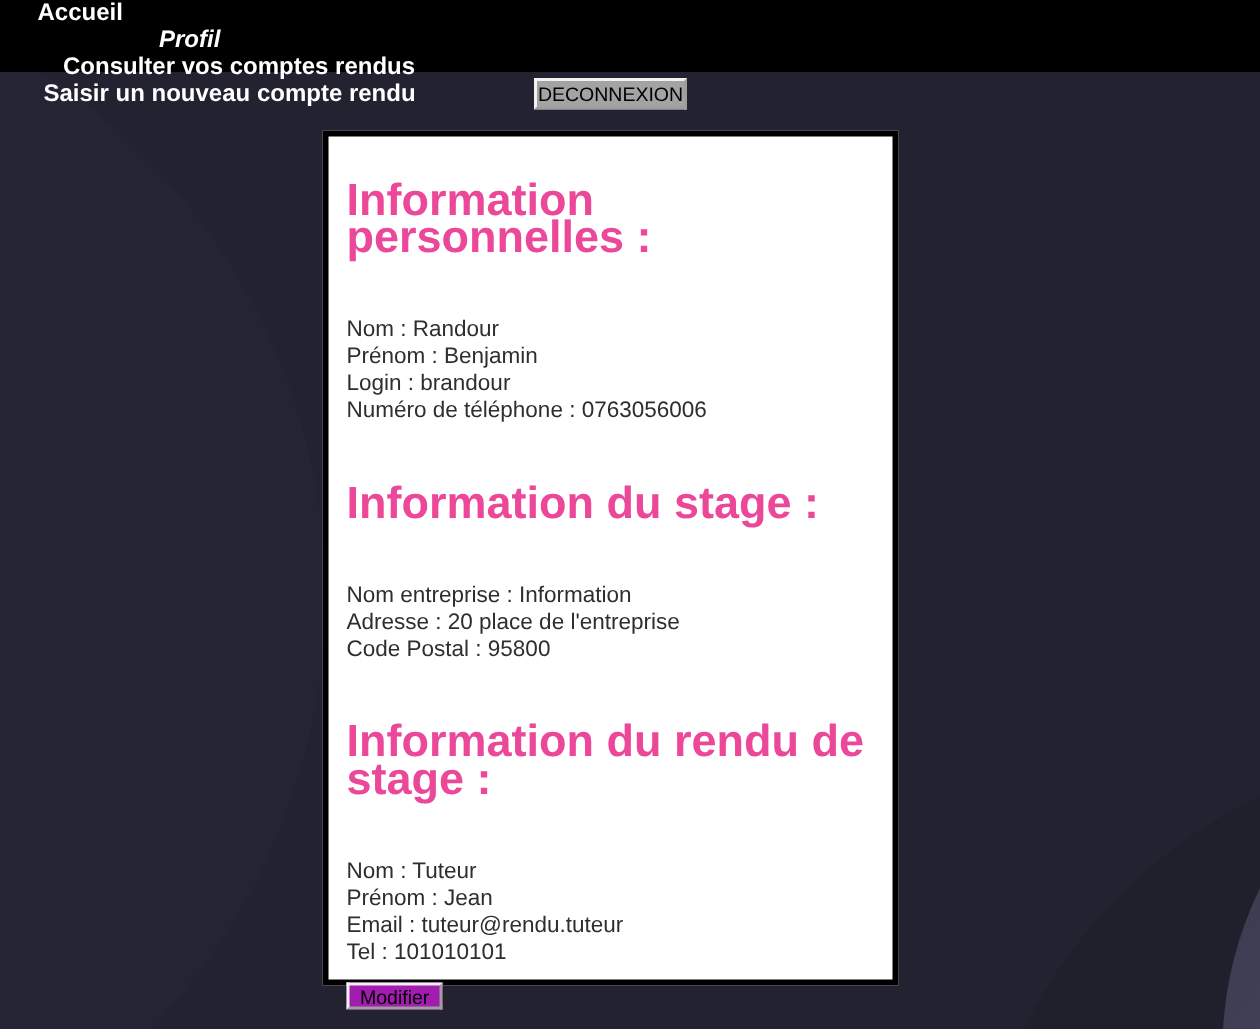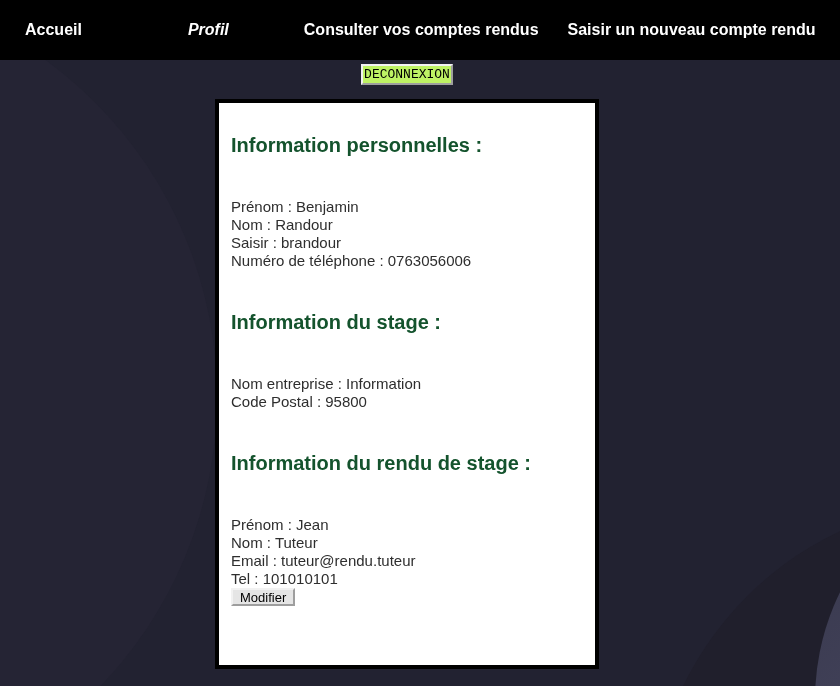--- a/index.html
+++ b/index.html
@@ -29,90 +29,90 @@
     left: 815px; top: 455px;
     width: 490px; height: 490px;
     background: linear-gradient(135deg, #37374c 0%, #4a4a63 60%, #55556e 100%);
   }
 
   
   .topnav {
     position: relative;
     z-index: 2;
     width: 840px;
-    height: 60px;
+    height: 48px;
     background: #000000;
     display: flex;
-    align-items: center;
+    flex-direction: column;
   }
   .topnav .nav-item {
     color: #ffffff;
     font-weight: bold;
     font-size: 16px;
     white-space: nowrap;
     cursor: pointer;
     text-decoration: none;
   }
   .topnav .nav-item:nth-child(1) { margin-left: 25px; }
   .topnav .nav-item:nth-child(2) { margin-left: 106px; font-style: italic; }
-  .topnav .nav-item:nth-child(3) { margin-left: 75px; }
+  .topnav .nav-item:nth-child(3) { margin-left: 42px; }
   .topnav .nav-item:nth-child(4) { margin-left: 29px; }
 
   
   .content {
     position: relative;
     z-index: 1;
     width: 814px;
   }
 
   .logout-btn {
     display: block;
     margin: 4px auto 0;
     height: 21px;
     padding: 1px 1px;
-    font-family: Liberation Mono, monospace;
+    font-family: Liberation Sans, sans-serif;
     font-size: 13px;
     color: #000000;
-    background: #bef264;
+    background: #a3a3a3;
     border: 2px outset #f2f2f2;
     cursor: pointer;
   }
 
   
   .card {
     width: 384px;
     height: 570px;
     margin: 14px auto 0;
     background: #ffffff;
     border: 4px solid #000000;
     padding: 0 12px;
     color: #2e2e2e;
   }
   .section-title {
-    font-size: 20px;
+    font-size: 30px;
     line-height: 25px;
     font-weight: bold;
-    color: #14532d;
+    color: #ec4899;
     margin: 40px 0 0;
   }
   .section:first-child .section-title { margin-top: 30px; }
   .section-lines {
     margin: 40px 0 0;
     font-size: 15px;
     line-height: 18px;
   }
   .modify-btn {
     display: inline-block;
-    margin-top: 0;
+    margin-top: 11px;
     height: 18px;
     padding: 0 7px;
     font-family: "Liberation Sans", sans-serif;
     font-size: 13px;
     color: #000000;
-    background: #e5e5e5;
+    background: #a21caf;
     border: 2px outset #f2f2f2;
     cursor: pointer;
   }
 </style>
 </head>
 <body>
 
 <div class="deco deco-left"></div>
 <div class="deco deco-right-dark"></div>
 <div class="deco deco-right-light"></div>
@@ -126,40 +126,41 @@
 
 <div class="content">
 
   <button class="logout-btn">DECONNEXION</button>
 
   <div class="card">
 
     <div class="section">
       <h2 class="section-title">Information personnelles :</h2>
       <div class="section-lines">
+        <div>Nom : Randour</div>
         <div>Prénom : Benjamin</div>
-        <div>Nom : Randour</div>
-        <div>Saisir : brandour</div>
+        <div>Login : brandour</div>
         <div>Numéro de téléphone : 0763056006</div>
       </div>
     </div>
 
     <div class="section">
       <h2 class="section-title">Information du stage :</h2>
       <div class="section-lines">
         <div>Nom entreprise : Information</div>
+        <div>Adresse : 20 place de l'entreprise</div>
         <div>Code Postal : 95800</div>
       </div>
     </div>
 
     <div class="section">
       <h2 class="section-title">Information du rendu de stage :</h2>
       <div class="section-lines">
+        <div>Nom : Tuteur</div>
         <div>Prénom : Jean</div>
-        <div>Nom : Tuteur</div>
         <div>Email : tuteur@rendu.tuteur</div>
         <div>Tel : 101010101</div>
         <button class="modify-btn">Modifier</button>
       </div>
     </div>
 
   </div>
 </div>
 
 </body></html>

